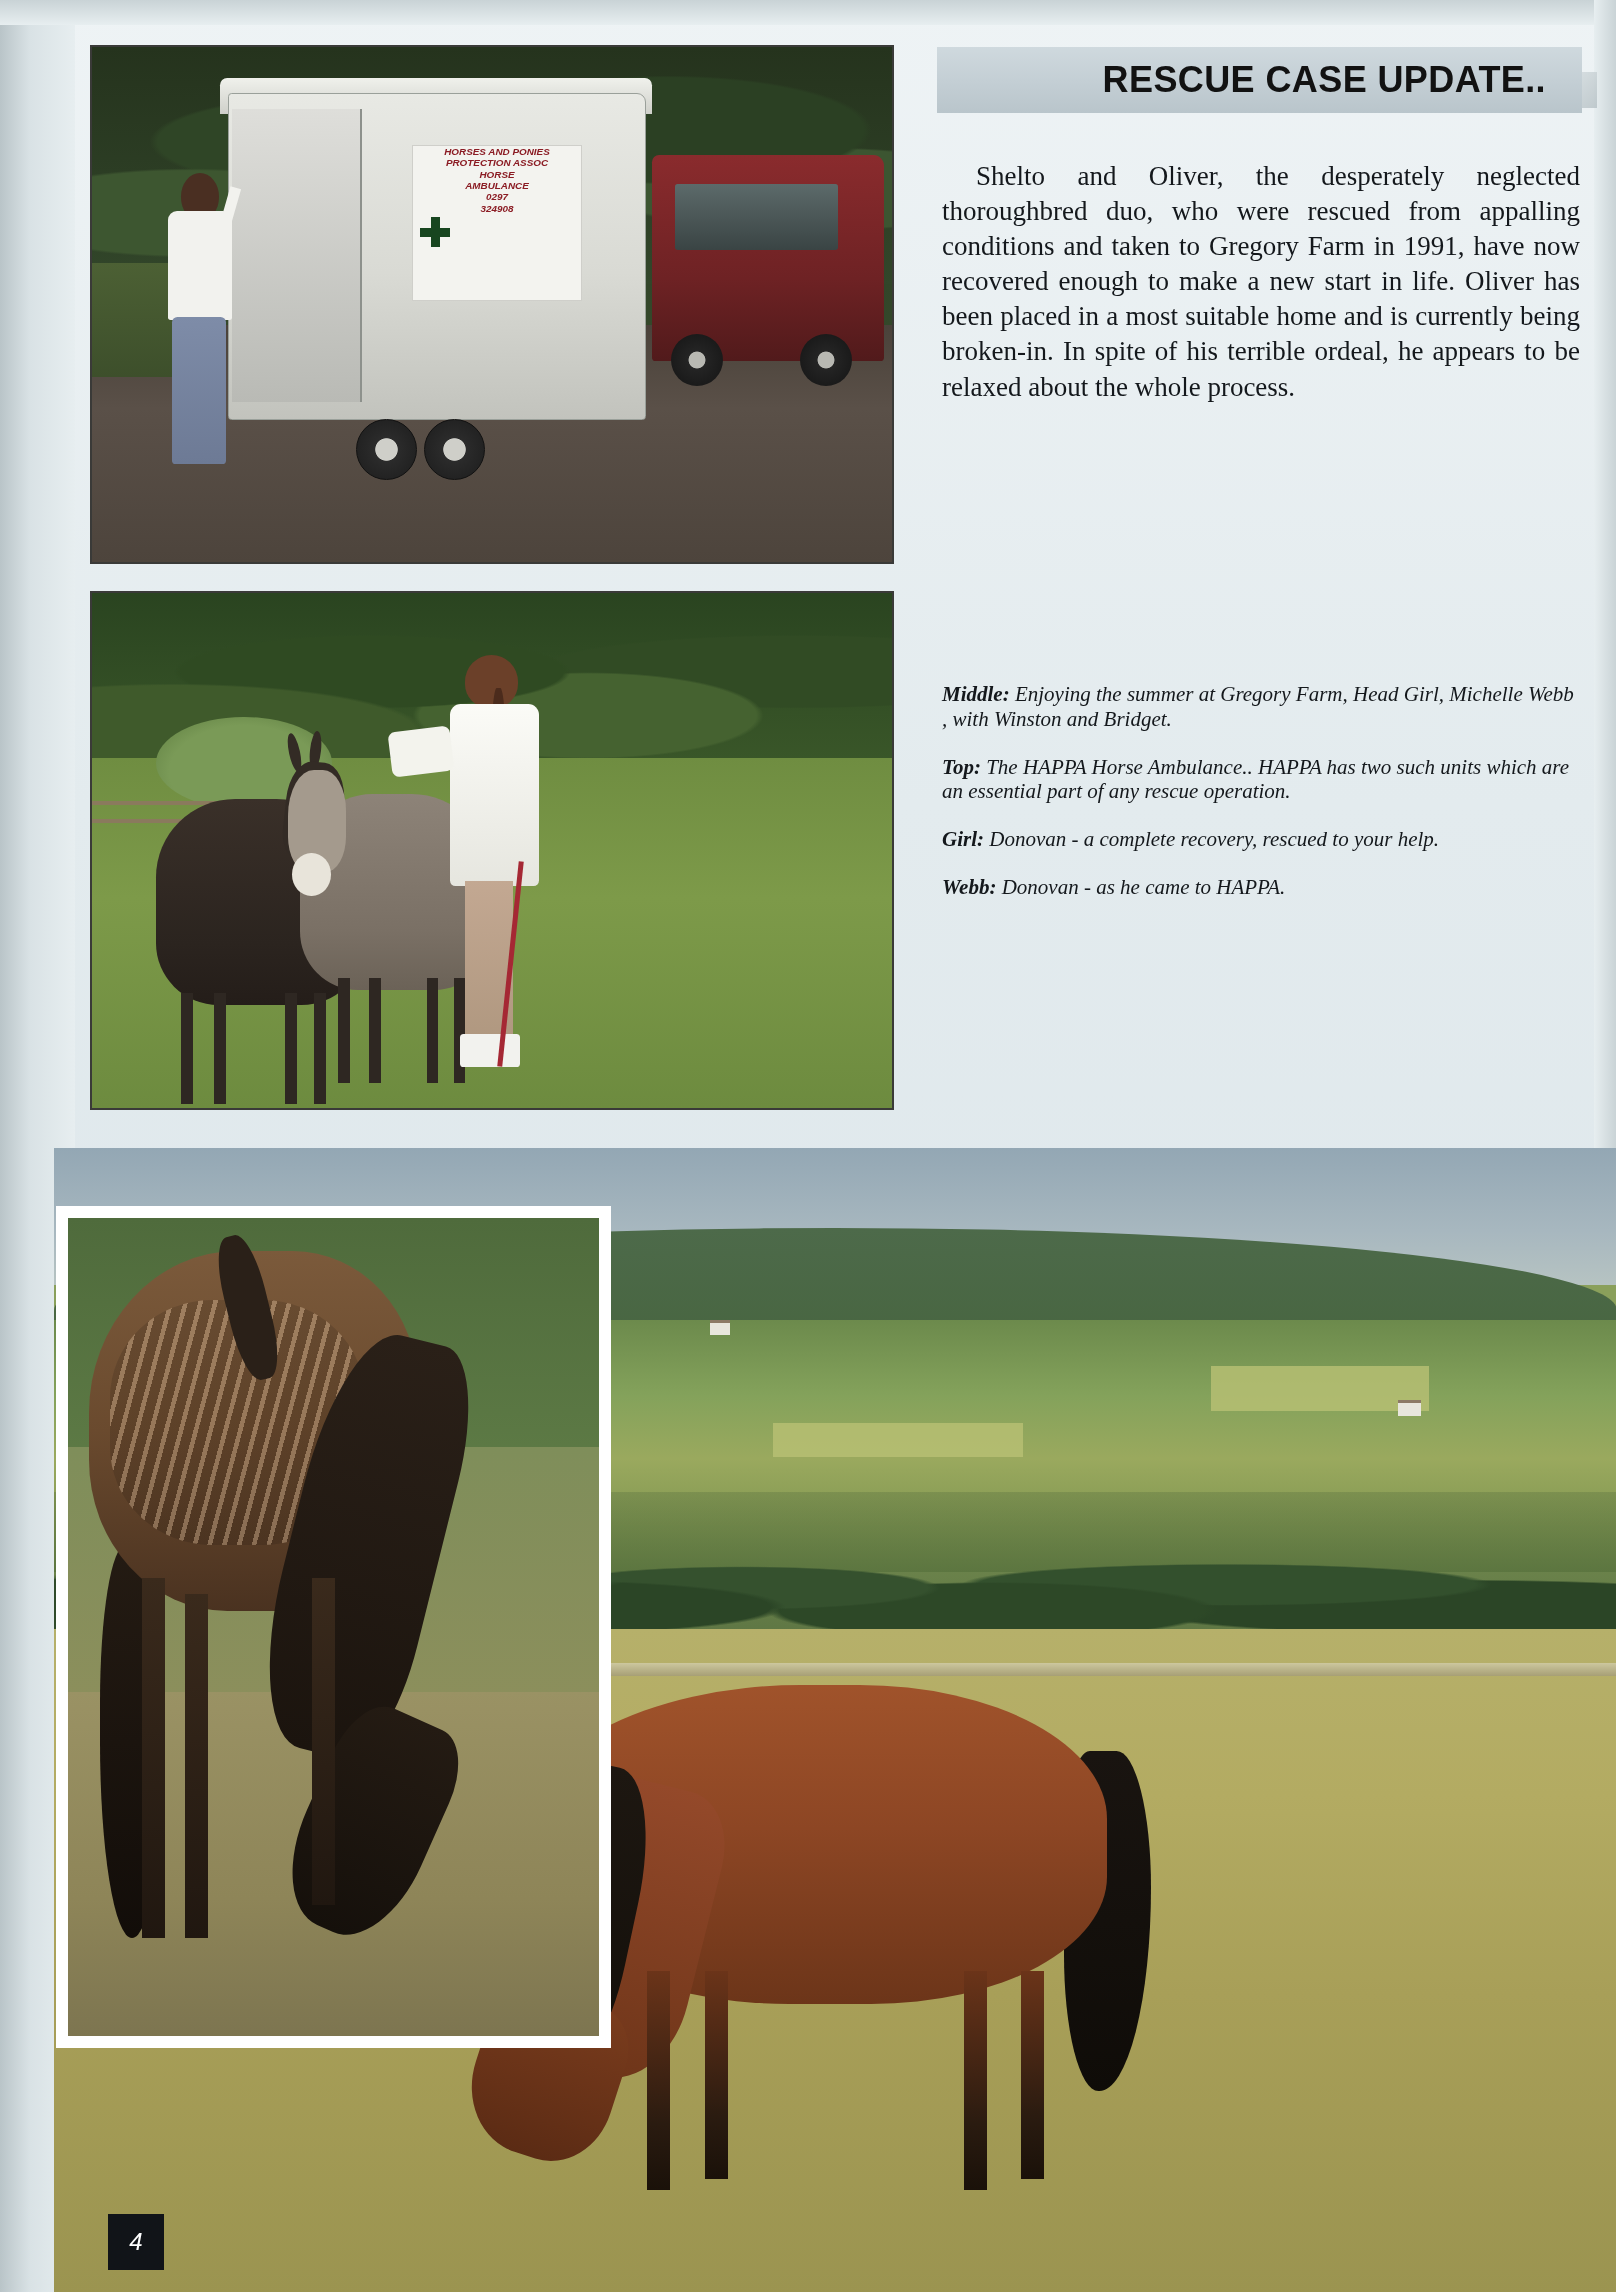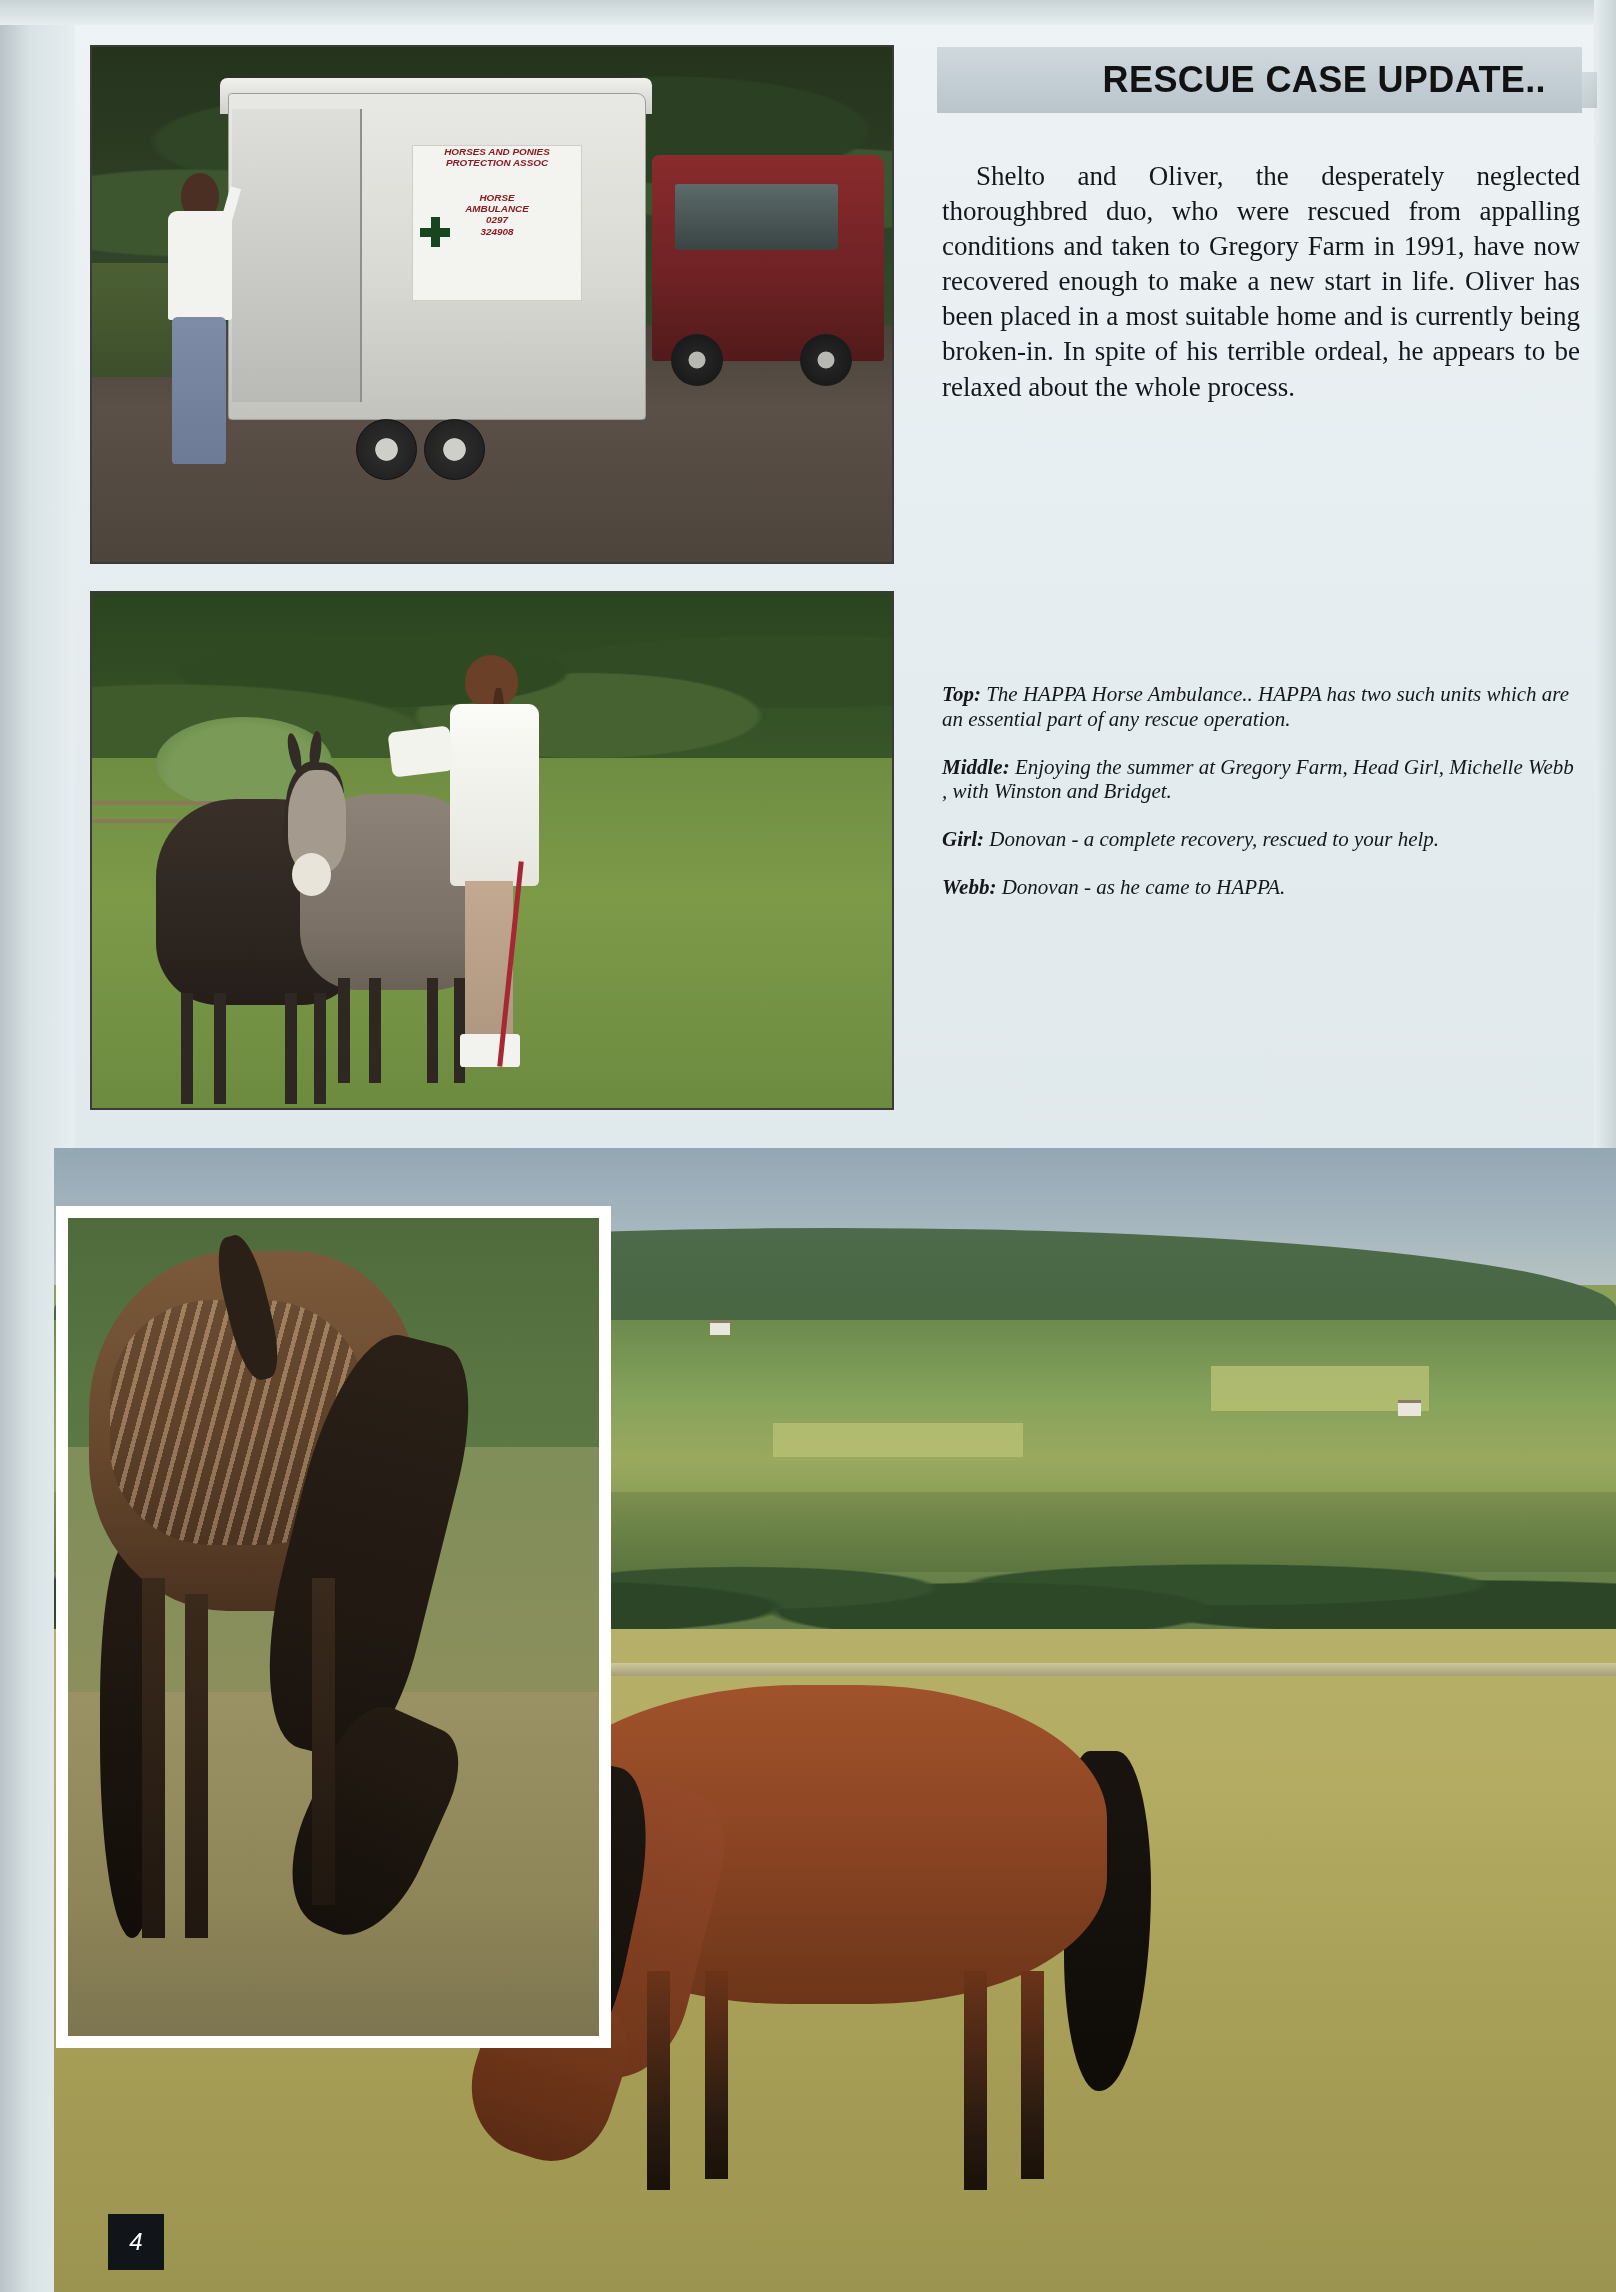--- a/index.html
+++ b/index.html
@@ -578,21 +578,21 @@
       <div class="jeep-wheel" id="jw2"></div>
     </div>
 
     <div class="trailer-roof"></div>
     <div class="trailer-body"></div>
     <div class="trailer-door"></div>
 
     <div class="trailer-logo">
       <div class="ln">HORSES AND PONIES</div>
       <div class="ln">PROTECTION ASSOC</div>
-      <div class="ln" style="margin-top:23px">HORSE</div>
+      <div class="ln" style="">HORSE</div>
       <div class="ln">AMBULANCE</div>
       <div class="ln">0297</div>
       <div class="ln">324908</div>
     </div>
     <div class="cross"></div>
 
     <div class="trailer-wheel" id="wheel1"></div>
     <div class="trailer-wheel" id="wheel2"></div>
 
     <div class="person-amb">
@@ -687,24 +687,24 @@
   </div>
 
   <div class="header-banner">
     <div class="title">RESCUE CASE UPDATE..</div>
   </div>
 
   <div class="lead-text">Shelto and Oliver, the desperately neglected thoroughbred duo, who were rescued from appalling conditions and taken to Gregory Farm in 1991, have now recovered enough to make a new start in life. Oliver has been placed in a most suitable home and is currently being broken-in. In spite of his terrible ordeal, he appears to be relaxed about the whole process.</div>
 
   <div class="captions">
     <div class="caption">
+      <span class="lbl">Middle:</span><span> Enjoying the summer at Gregory Farm, Head Girl, Michelle Webb , with Winston and Bridget.</span>
+    </div>
+    <div class="caption">
       <span class="lbl">Top:</span><span> The HAPPA Horse  Ambulance.. HAPPA has two such units which are  an essential part of any rescue operation.</span>
-    </div>
-    <div class="caption">
-      <span class="lbl">Middle:</span><span> Enjoying the summer at Gregory Farm, Head Girl, Michelle Webb , with Winston and Bridget.</span>
     </div>
     <div class="caption">
       <span class="lbl">Girl:</span><span> Donovan - a complete  recovery, rescued to your help.</span>
     </div>
     <div class="caption">
       <span class="lbl">Webb:</span><span> Donovan - as he came to HAPPA.</span>
     </div>
   </div>
 </div>
 

